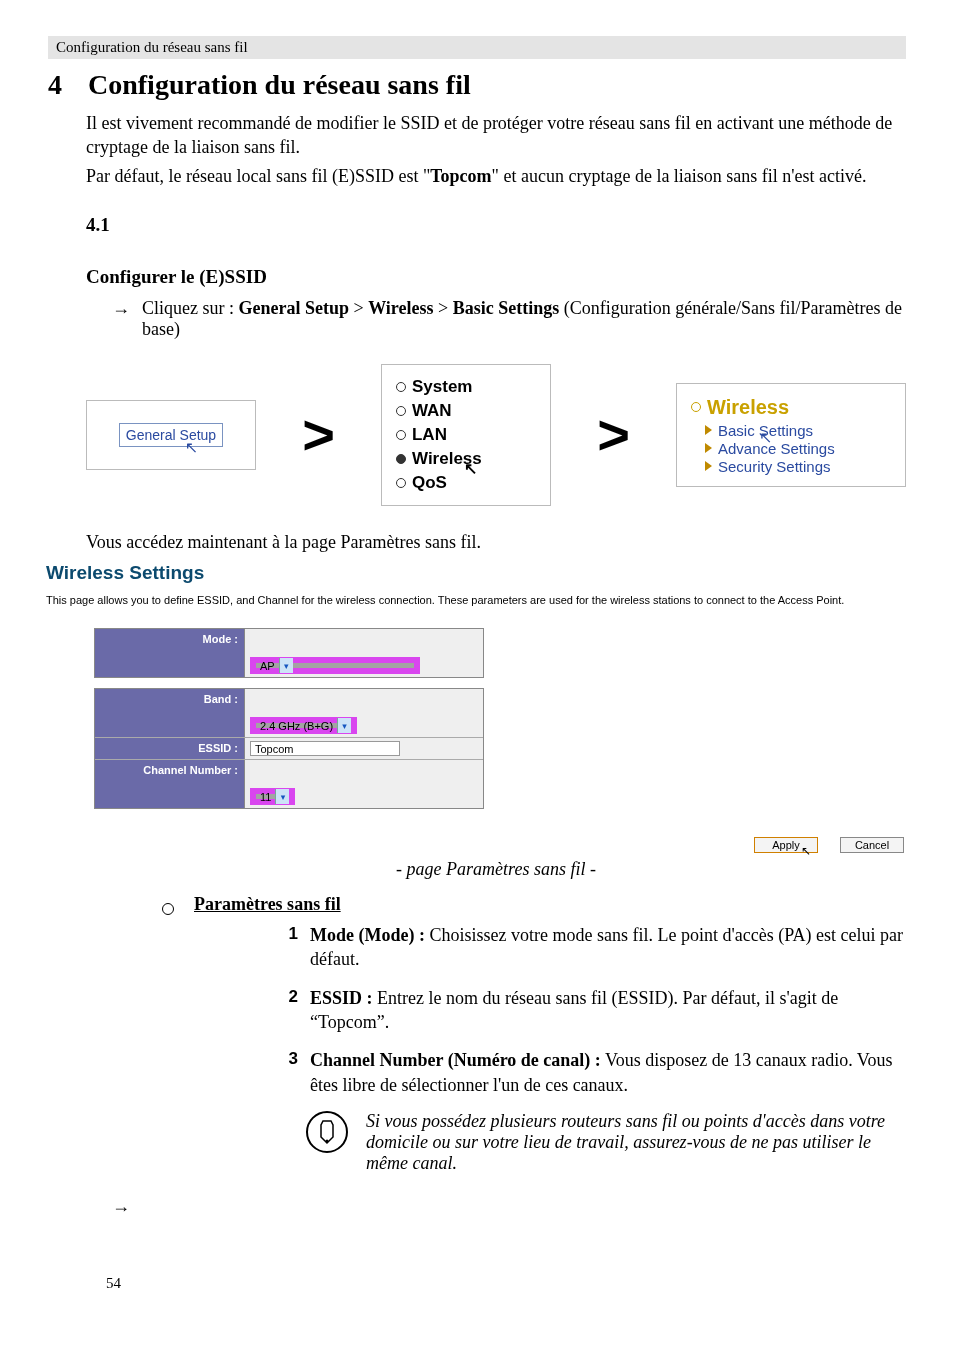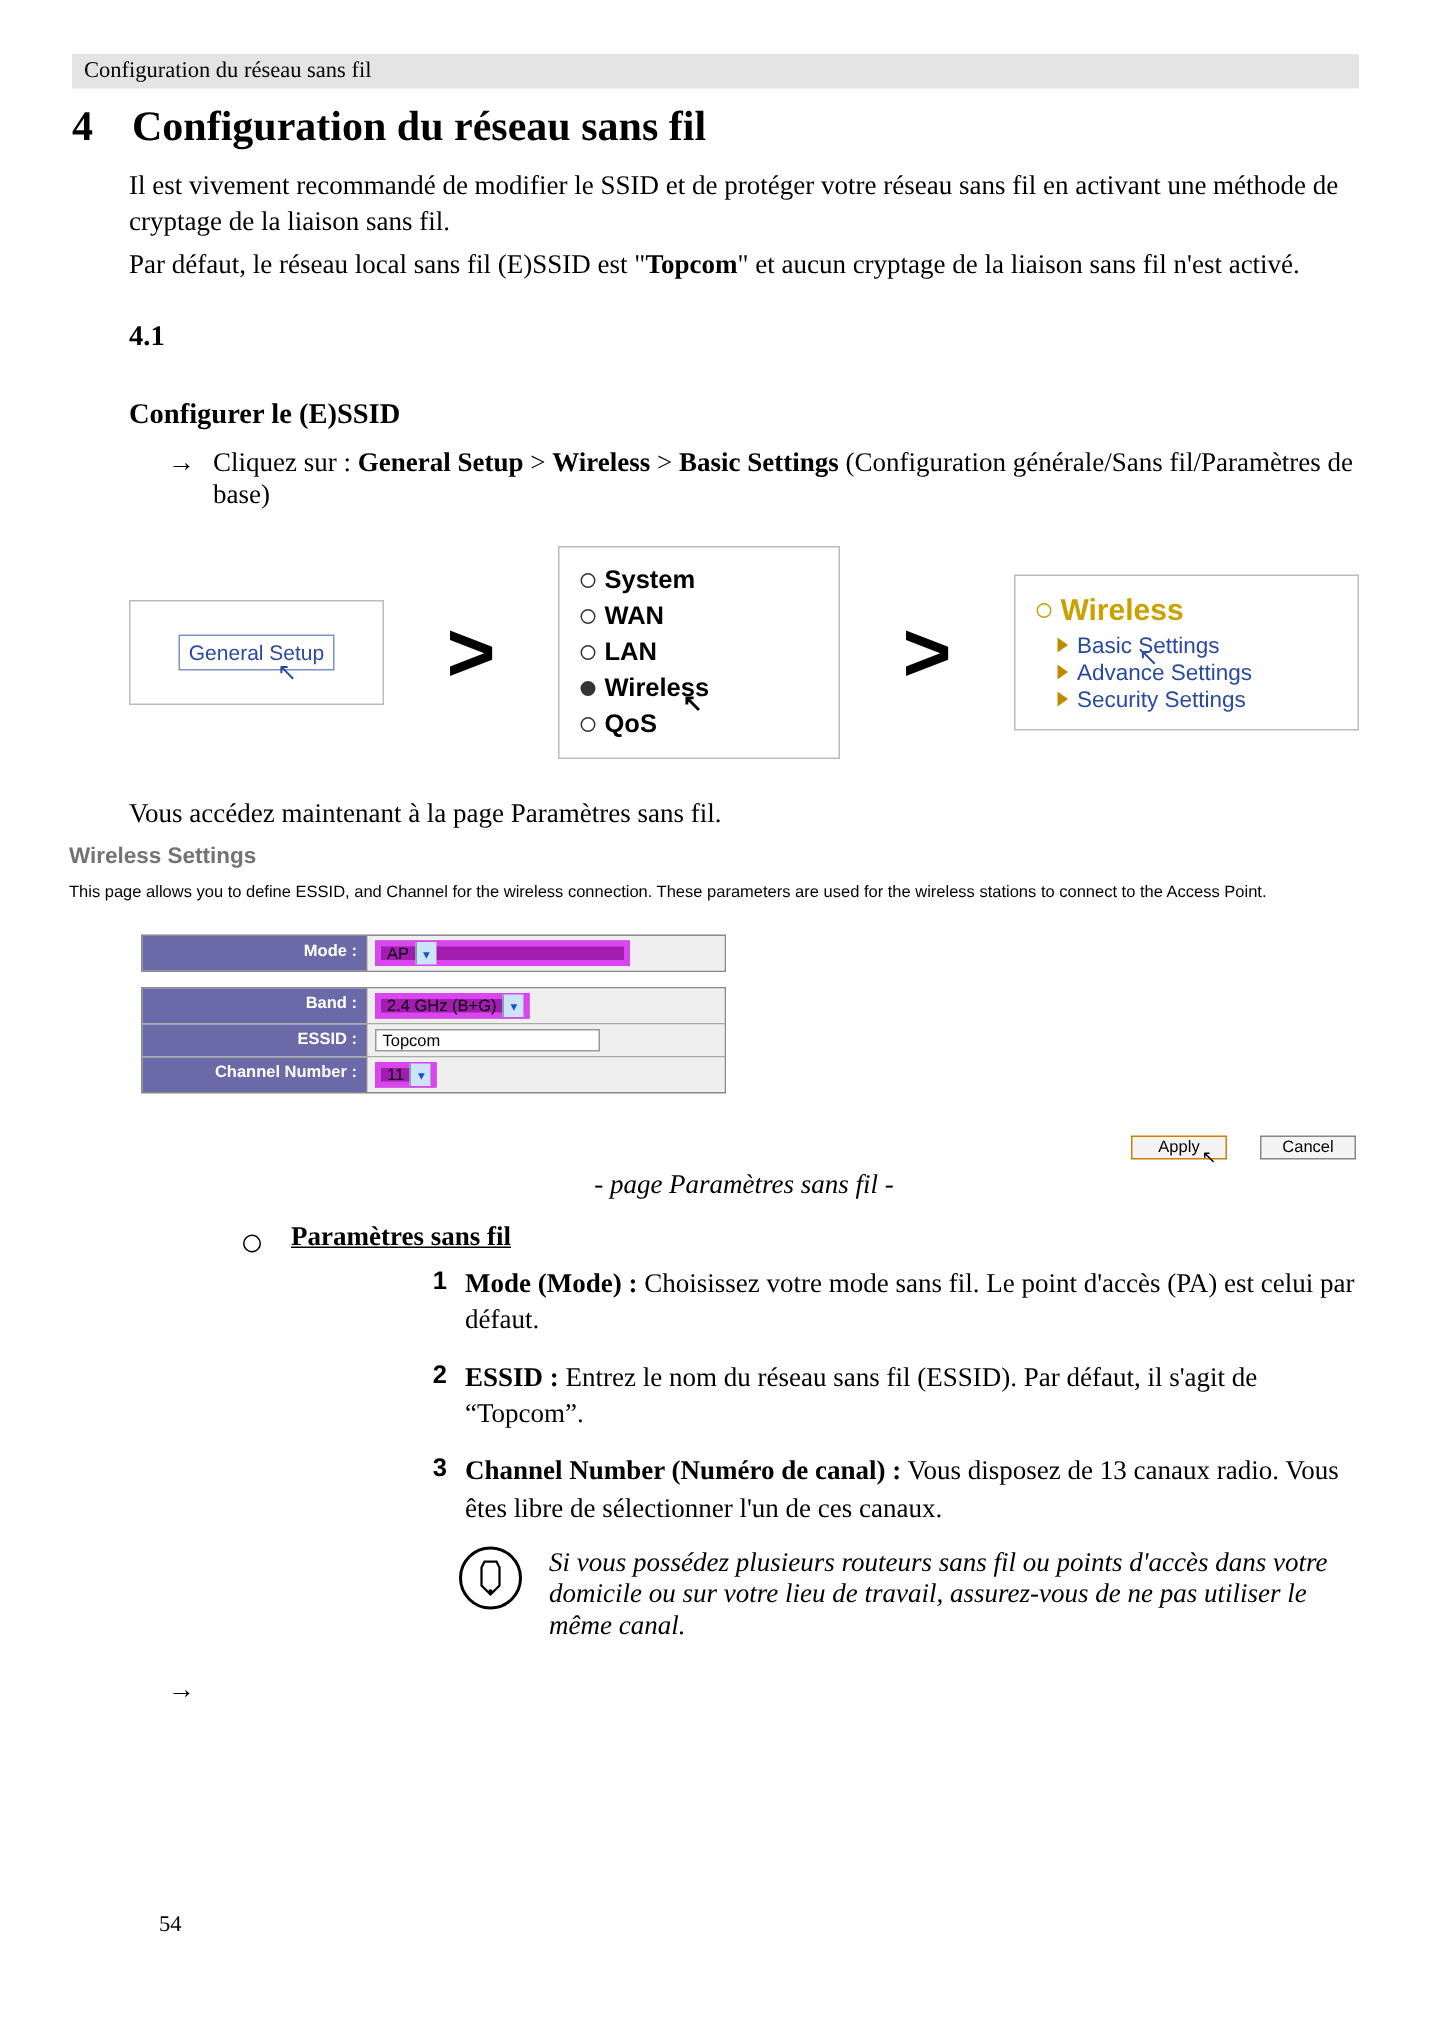--- a/index.html
+++ b/index.html
@@ -62,21 +62,21 @@
     border: 1px solid #bbb;
     background: #fff;
     font-family: Arial, Helvetica, sans-serif;
     padding: 10px 14px;
     min-height: 70px;
     display: flex;
     flex-direction: column;
     justify-content: center;
   }
   .panel.p1 { width: 170px; align-items:center; padding: 18px 8px; }
-  .panel.p2 { width: 188px; }
+  .panel.p2 { width: 170px; }
   .panel.p3 { width: 230px; }
   .btn-general {
     display: inline-block;
     border: 1px solid #7a93c1;
     padding: 3px 6px;
     color: #2a4aa0;
     font-size: 14px;
     position: relative;
   }
   .cursor {
@@ -122,21 +122,21 @@
     border-left: 7px solid #c08a00;
   }
 
   
   .ws-shot {
     font-family: Arial, Helvetica, sans-serif;
     font-size: 12px;
     color: #000;
     margin: 8px 0 4px -40px;
   }
-  .ws-title { color: #737373; font-weight: bold; font-size: 15px; margin-bottom: 10px; }
+  .ws-title { color: #0c4a6e; font-weight: bold; font-size: 19px; margin-bottom: 10px; }
   .ws-desc { font-size: 11px; margin-bottom: 22px; }
   .ws-table {
     margin-left: 48px;
     border: 1px solid #888;
     width: 390px;
     background: #f0f0f0;
   }
   .ws-row {
     display: flex;
     border-bottom: 1px solid #aaa;
@@ -153,25 +153,26 @@
     border-right: 1px solid #888;
   }
   .ws-field {
     flex: 1;
     padding: 3px 5px;
     background: #efefef;
   }
   .faux-select {
     display: inline-flex;
     align-items: center;
-    background: #a21caf;
-    border: 4px solid #d946ef;
+    background: #a3a3a3;
+    border: 6px solid #d946ef;
     font-size: 11px;
     height: 17px;
     padding-left: 4px;
+    margin-top: 25px;
   }
   .faux-select .dd {
     width: 14px; height: 15px;
     background: #cde3f7;
     border-left: 1px solid #7a9;
     margin-left: 4px;
     display: inline-flex;
     align-items: center; justify-content: center;
     color: #1656c0;
     font-size: 9px;

